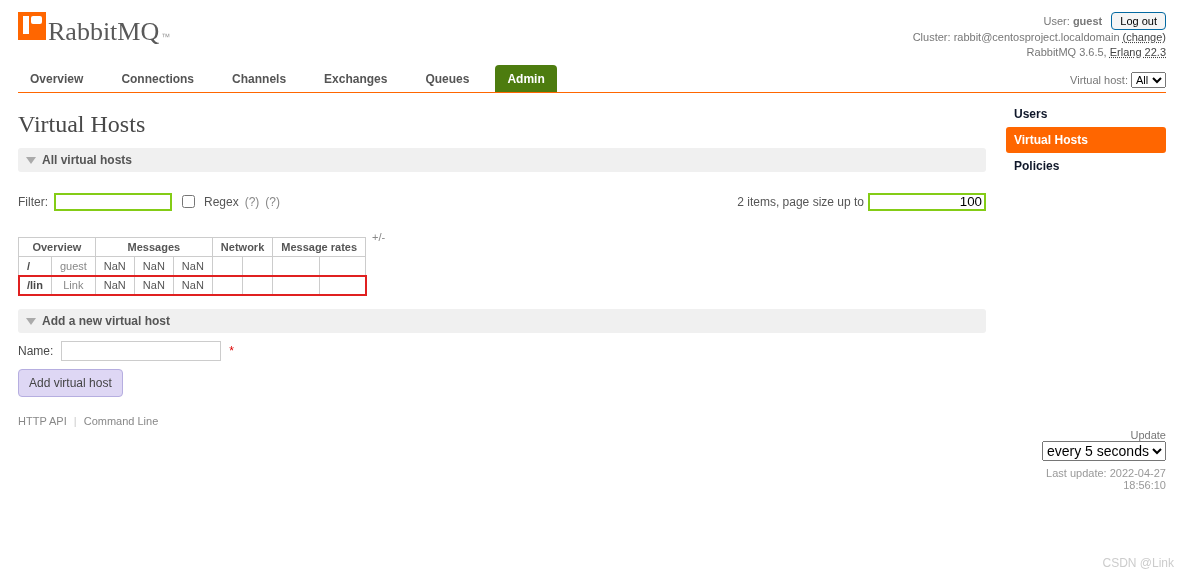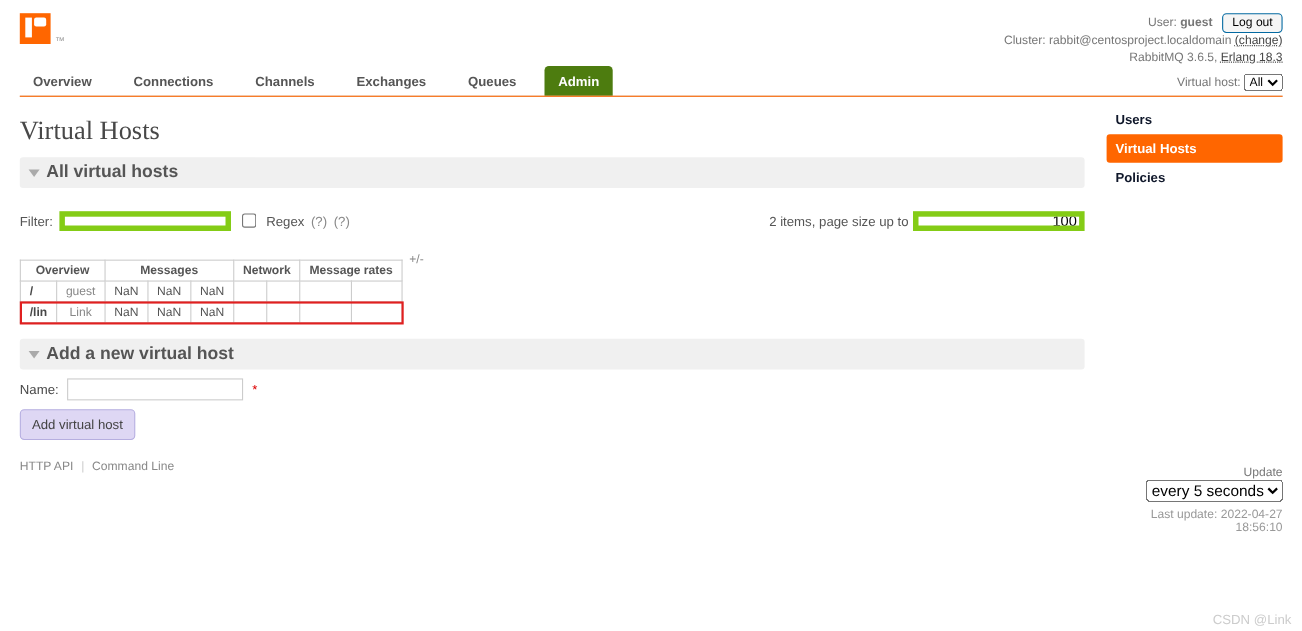--- a/index.html
+++ b/index.html
@@ -72,30 +72,30 @@
     padding-bottom:4px;
   }
   .vhost-sel select { font-size:11px; }
   .main-cols { display:flex; gap:20px; margin-top:8px; }
   .left-col { flex:1 1 auto; }
   .right-col { width:160px; flex:0 0 160px; }
   h1.page-title { font-family: Georgia, serif; font-weight:normal; font-size:24px; color:#484848; margin:10px 0 10px 0; }
   .section-head {
     background:#f0f0f0;
     padding:5px 8px;
-    font-weight:bold; font-size:16px;
+    font-weight:bold; font-size:12px;
     color:#555;
     cursor:pointer;
     display:flex; align-items:center; gap:6px;
     border-radius:3px;
     margin-bottom:8px;
   }
   .tri { width:0; height:0; border-left:5px solid transparent; border-right:5px solid transparent; border-top:7px solid #aaa; }
   .filter-row { display:flex; align-items:center; gap:6px; font-size:12px; color:#555; margin:20px 0; }
-  .filter-row input[type=text] { width:156px; height:18px; border:5px solid #84cc16; }
+  .filter-row input[type=text] { width:118px; height:18px; border:2px solid #84cc16; }
   .items-right { margin-left:auto; display:flex; align-items:center; gap:4px; }
   .items-right input { width:42px; text-align:right; border:1px solid #ccc; height:18px; }
   table.vhosts {
     border-collapse: collapse;
     font-size:11px;
     margin-top:6px;
   }
   table.vhosts th, table.vhosts td {
     border:1px solid #ccc;
     padding:3px 8px;
@@ -140,36 +140,37 @@
   .update-row select { font-size:14px;margin-left:11px; }
   .last-update { text-align:right; font-size:11px; color:#999; margin-top:6px; }
   .watermark { position:absolute; bottom:4px; right:10px; color:#ccc; font-size:12px; }
 </style>
 </head>
 <body>
 
 <div class="topbar">
   <div class="logo-wrap">
     <div class="logo-icon"></div>
+    <span class="logo-text">RabbitMQ</span>
     <span class="logo-tm">™</span>
   </div>
   <div class="top-right">
     <div>
       <span>User:</span>
       <b>guest</b>
       <button class="logout-btn">Log out</button>
     </div>
     <div>
       <span>Cluster:</span>
       <span>rabbit@centosproject.localdomain</span>
       <a>(change)</a>
     </div>
     <div>
       <span>RabbitMQ 3.6.5,</span>
-      <a>Erlang 18.3</a>
+      <a>Erlang 22.3</a>
     </div>
   </div>
 </div>
 
 <nav class="tabs">
   <div class="tab">Overview</div>
   <div class="tab">Connections</div>
   <div class="tab">Channels</div>
   <div class="tab">Exchanges</div>
   <div class="tab">Queues</div>

